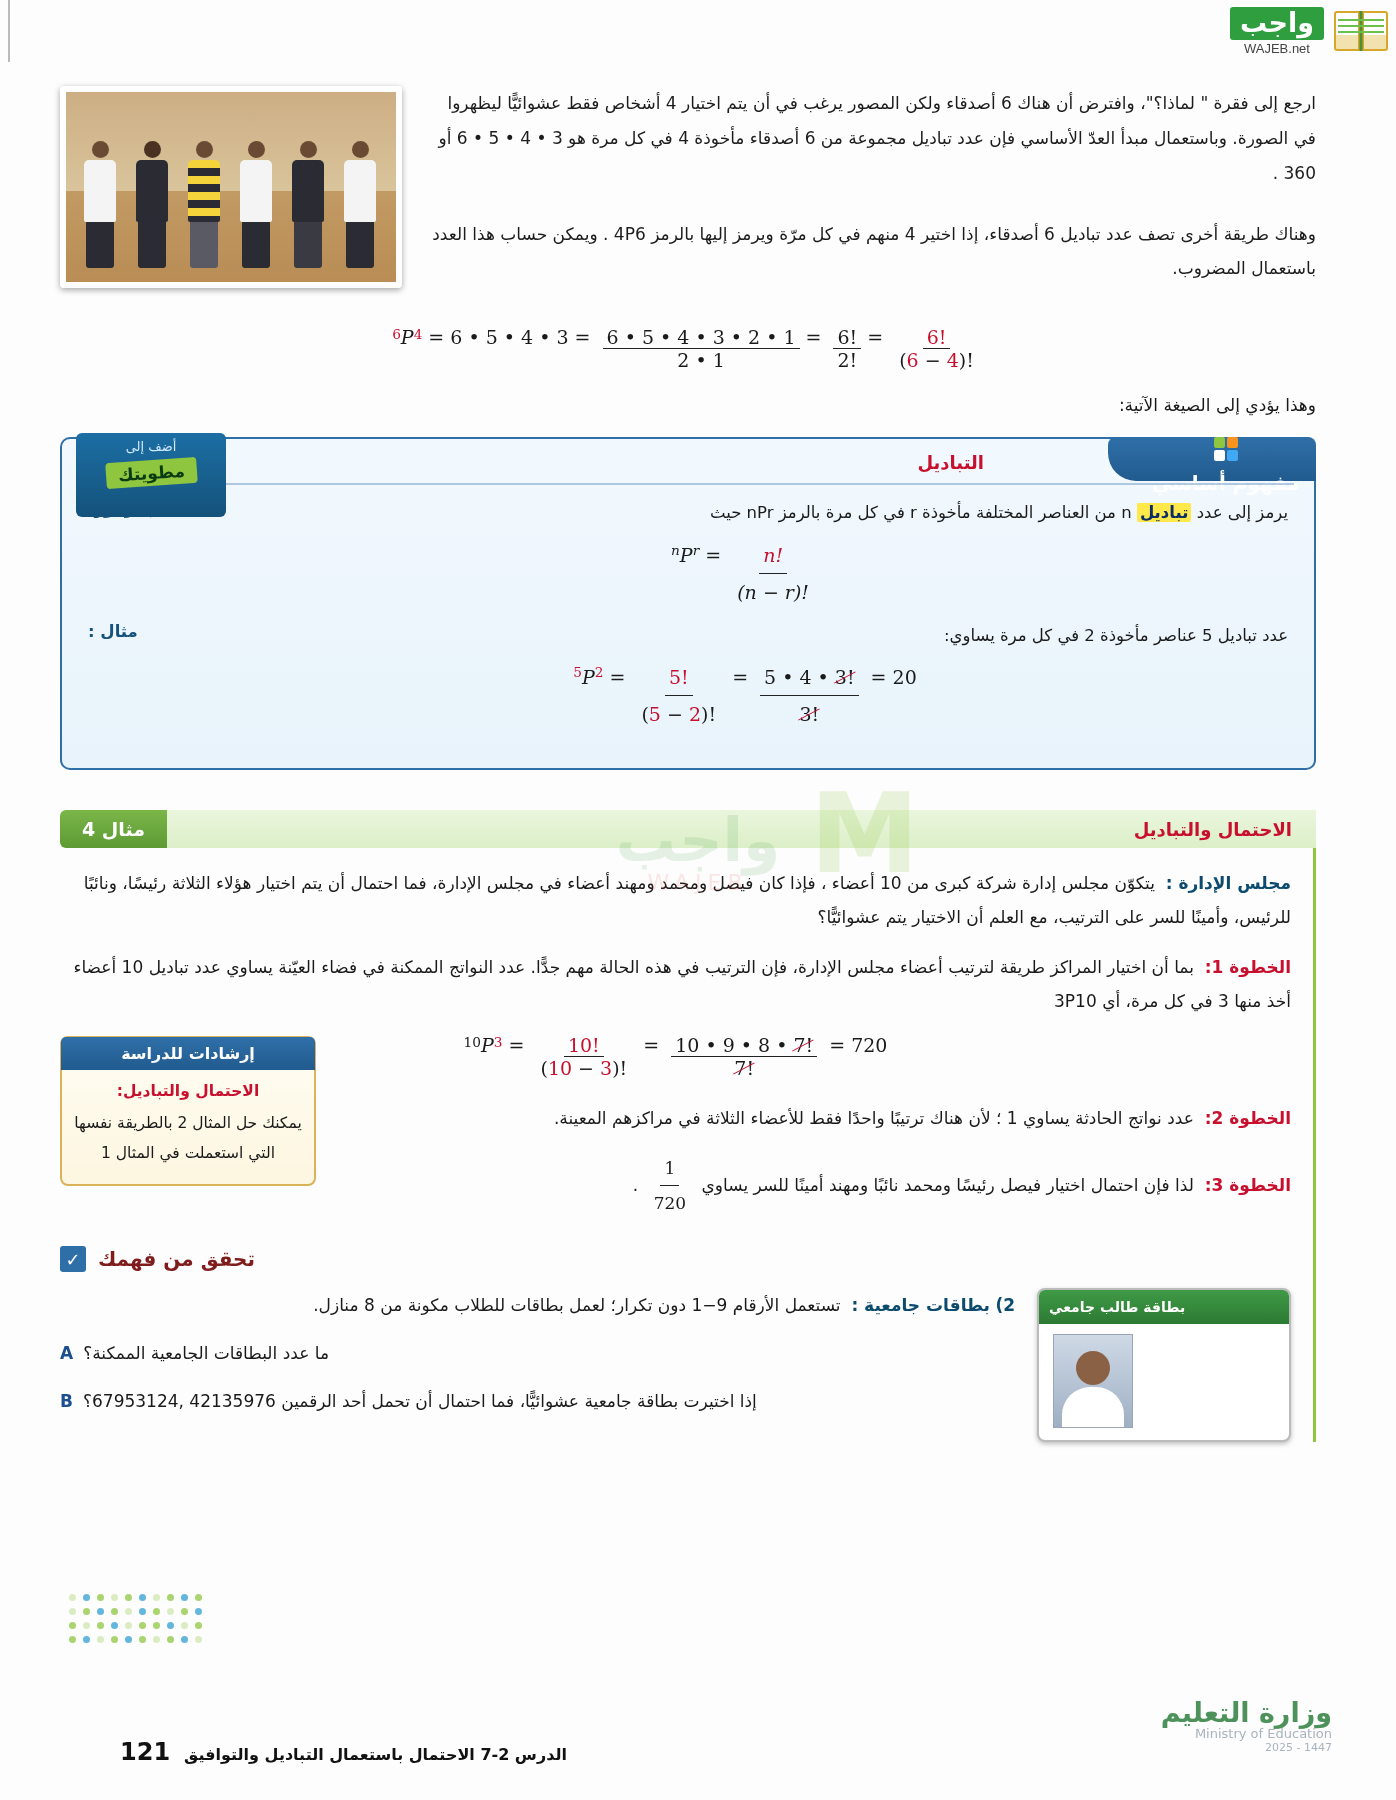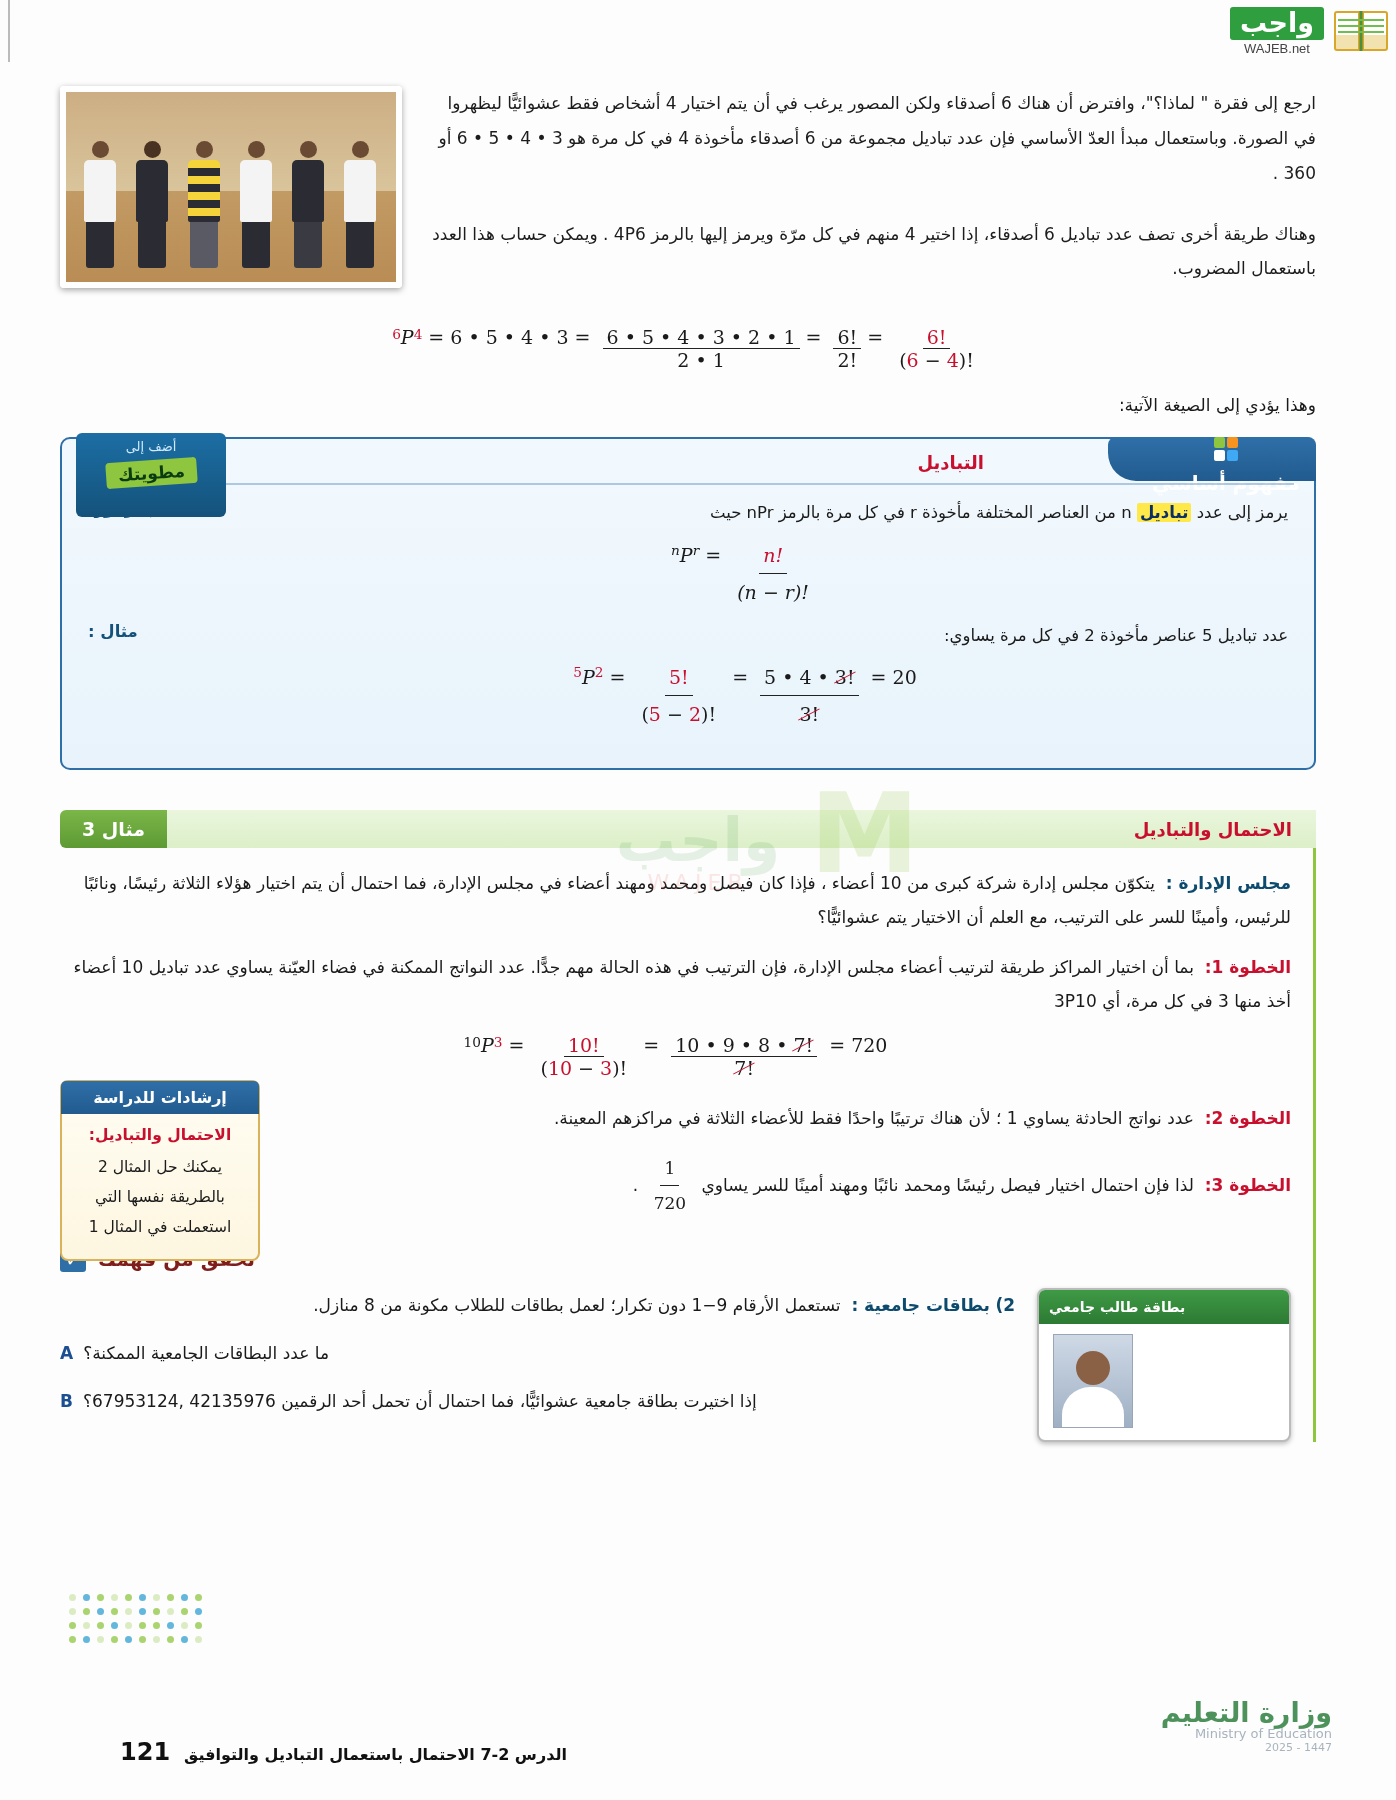--- a/index.html
+++ b/index.html
@@ -277,27 +277,26 @@
     margin-bottom: 16px;
   }
   .bold-red { color: #c8102e; font-weight: bold; }
   .bold-blue { color: #0c4a6e; font-weight: bold; }
 
   
   .tip-box {
     position: absolute;
     top: 950px;
     left: 0;
-    width: 200px;
+    width: 256px;
     border: 2px solid #d9b25a;
     border-radius: 8px;
     background: linear-gradient(180deg,#fffdf3,#fdf6e0);
     padding: 0 0 16px 0;
     box-sizing: border-box;
-    margin-top: 44px;
   }
   .tip-head {
     background: linear-gradient(180deg,#2f6fa8,#215b8f);
     color: #fff;
     font-weight: bold;
     font-size: 16px;
     text-align: center;
     padding: 7px 0;
     border-radius: 5px 5px 0 0;
     margin: -1px -1px 12px -1px;
@@ -581,21 +580,21 @@
                 <span class="num">5 • 4 • <span class="strike">3!</span></span>
                 <span class="den"><span class="strike">3!</span></span>
               </span>
             <span>&nbsp;= 20</span>
           </div>
         </div>
       </div>
     </div>
 
     <div class="example-banner">
-      <div class="example-tag">مثال 3</div>
+      <div class="example-tag">مثال 4</div>
       <div class="example-title">الاحتمال والتبادیل</div>
     </div>
 
     <div class="example-area">
       <div class="ex-par">
         <span class="bold-blue">مجلس الإدارة :</span>
         &nbsp;<span>يتكوّن مجلس إدارة شركة كبرى من 10 أعضاء ، فإذا كان فيصل ومحمد ومهند أعضاء في مجلس الإدارة، فما احتمال أن يتم اختيار هؤلاء الثلاثة رئيسًا، ونائبًا للرئيس، وأمينًا للسر على الترتيب، مع العلم أن الاختيار يتم عشوائيًّا؟</span>
       </div>
 
       <div class="ex-par">

